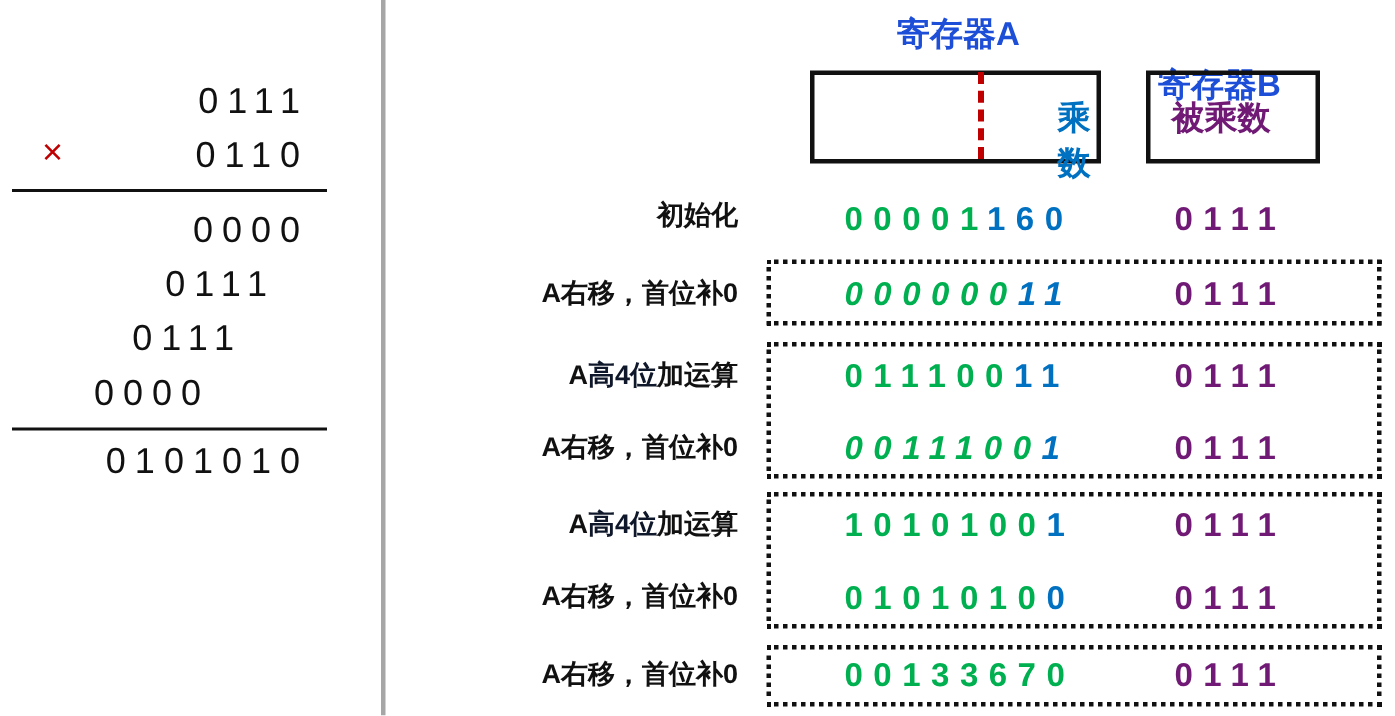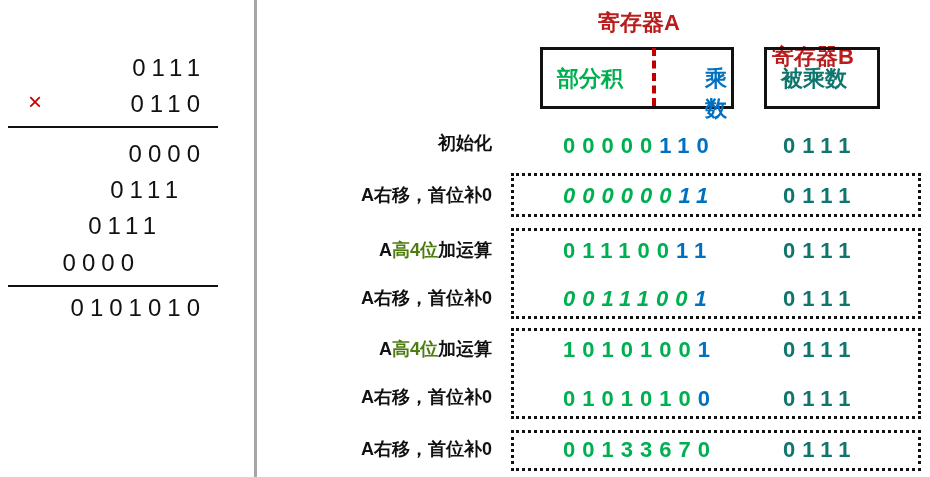--- a/index.html
+++ b/index.html
@@ -2,27 +2,27 @@
 <html><head>
 <meta charset="utf-8">
 <style>
   html,body{margin:0;padding:0;background:#fff;}
   body{width:930px;height:477px;position:relative;overflow:hidden;font-family:"Liberation Sans","DejaVu Sans",sans-serif;}
   .abs{position:absolute;}
   .mul{font-size:24px;color:#111;letter-spacing:6px;white-space:pre;text-align:right;}
   .hline{position:absolute;height:2px;background:#111;}
   .vline{position:absolute;left:254px;top:0;width:3px;height:477px;background:#a6a6a6;}
   .xmark{color:#c00000;font-size:24px;}
-  .hdr{font-weight:bold;font-size:22px;color:#b91c1c;}
+  .hdr{font-weight:bold;font-size:22px;color:#1d4ed8;}
   .box{position:absolute;border:3px solid #111;box-sizing:border-box;}
   .lbl{font-weight:bold;font-size:22px;}
   .green{color:#00b050;}
   .blue{color:#0070c0;}
-  .gold{color:#0f766e;}
-  .red{color:#4d7c0f;}
+  .gold{color:#701a75;}
+  .red{color:#0f172a;}
   .step{position:absolute;font-weight:bold;font-size:18px;color:#111;text-align:right;width:230px;left:262px;white-space:nowrap;}
   .bits{position:absolute;font-weight:bold;font-size:22px;letter-spacing:7px;white-space:nowrap;}
   .dbox{position:absolute;border:3px dotted #111;box-sizing:border-box;left:511px;width:410px;}
   .divider{position:absolute;left:652px;top:48px;width:0;height:58px;border-left:4px dashed #c00000;}
 </style>
 </head>
 <body>
 
 <div>
   <div class="abs mul" style="left:110px;top:54px;width:96px;">0111</div>
@@ -36,36 +36,35 @@
   <div class="hline" style="left:8px;top:285px;width:210px;"></div>
   <div class="abs mul" style="left:46px;top:294px;width:160px;">0101010</div>
 </div>
 
 <div class="vline"></div>
 
 <div class="abs hdr" style="left:598px;top:8px;">寄存器A</div>
 <div class="abs hdr" style="left:772px;top:8px;margin-top:34px;">寄存器B</div>
 
 <div class="box" style="left:540px;top:47px;width:194px;height:62px;">
-  <span class="abs lbl green" style="left:14px;top:14px;">部分积</span>
   <span class="abs lbl blue" style="left:134px;top:14px;margin-left:28px;">乘数</span>
 </div>
 <div class="divider"></div>
 <div class="box" style="left:764px;top:47px;width:116px;height:62px;">
   <span class="abs lbl gold" style="left:14px;top:14px;">被乘数</span>
 </div>
 
 <div class="dbox" style="top:173px;height:44px;"></div>
 <div class="dbox" style="top:228px;height:91px;"></div>
 <div class="dbox" style="top:328px;height:91px;"></div>
 <div class="dbox" style="top:430px;height:41px;"></div>
 
 <div>
   <div class="step" style="top:131px;">初始化</div>
-  <div class="bits" style="left:563px;top:133px;"><span class="green">00000</span><span class="blue">110</span></div>
+  <div class="bits" style="left:563px;top:133px;"><span class="green">00001</span><span class="blue">160</span></div>
   <div class="bits gold" style="left:783px;top:133px;">0111</div>
 </div>
 
 <div>
   <div class="step" style="top:183px;">A右移，首位补0</div>
   <div class="bits" style="left:563px;top:183px;font-style:italic;"><span class="green">000000</span><span class="blue">11</span></div>
   <div class="bits gold" style="left:783px;top:183px;">0111</div>
 </div>
 
 <div>

